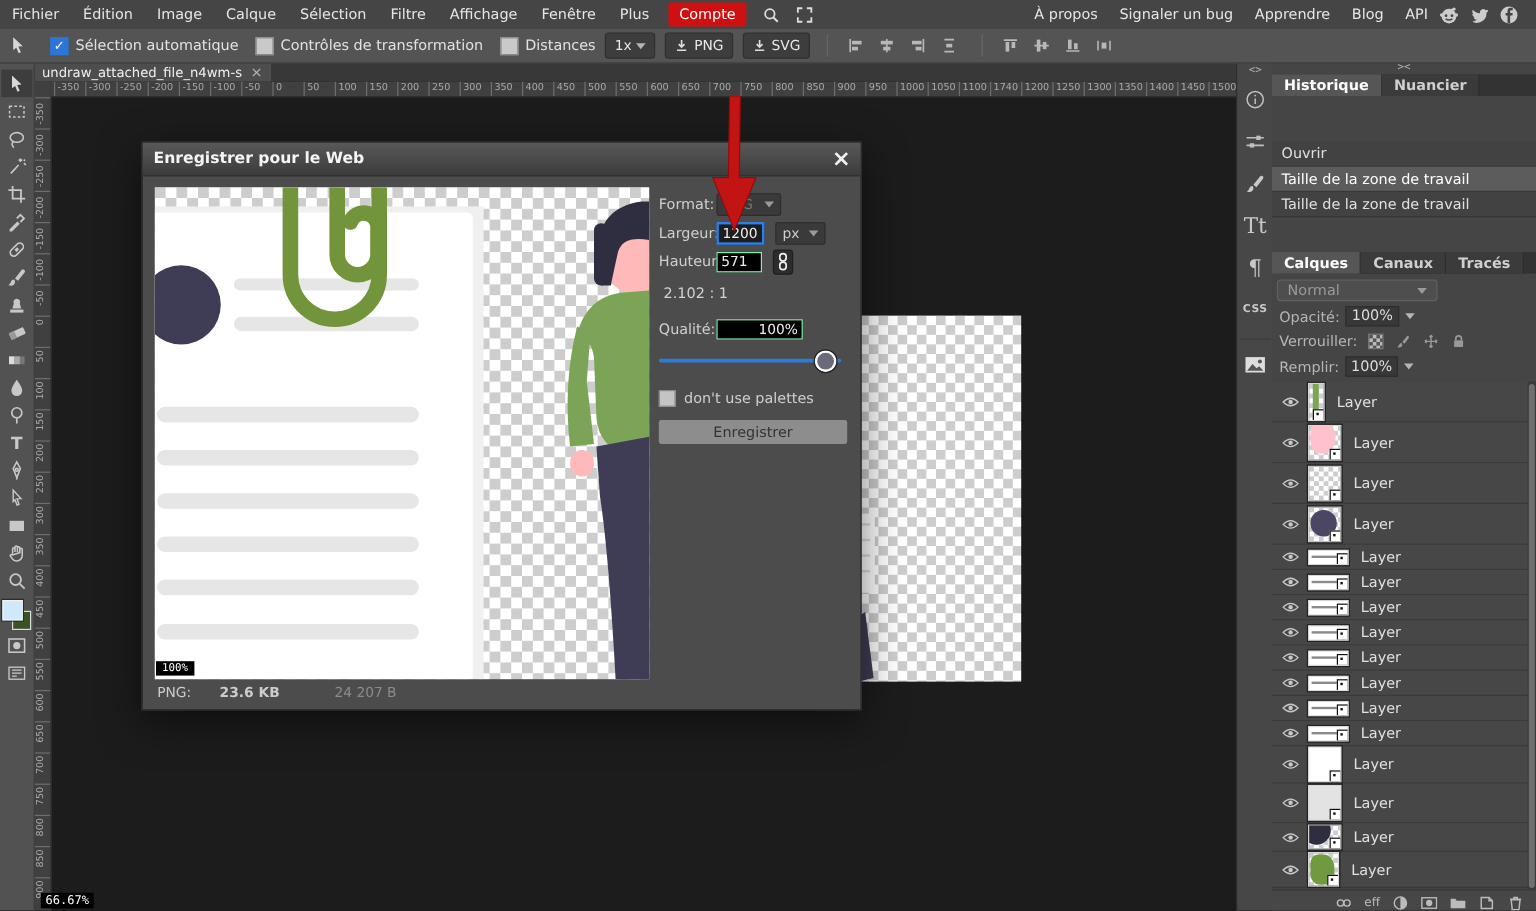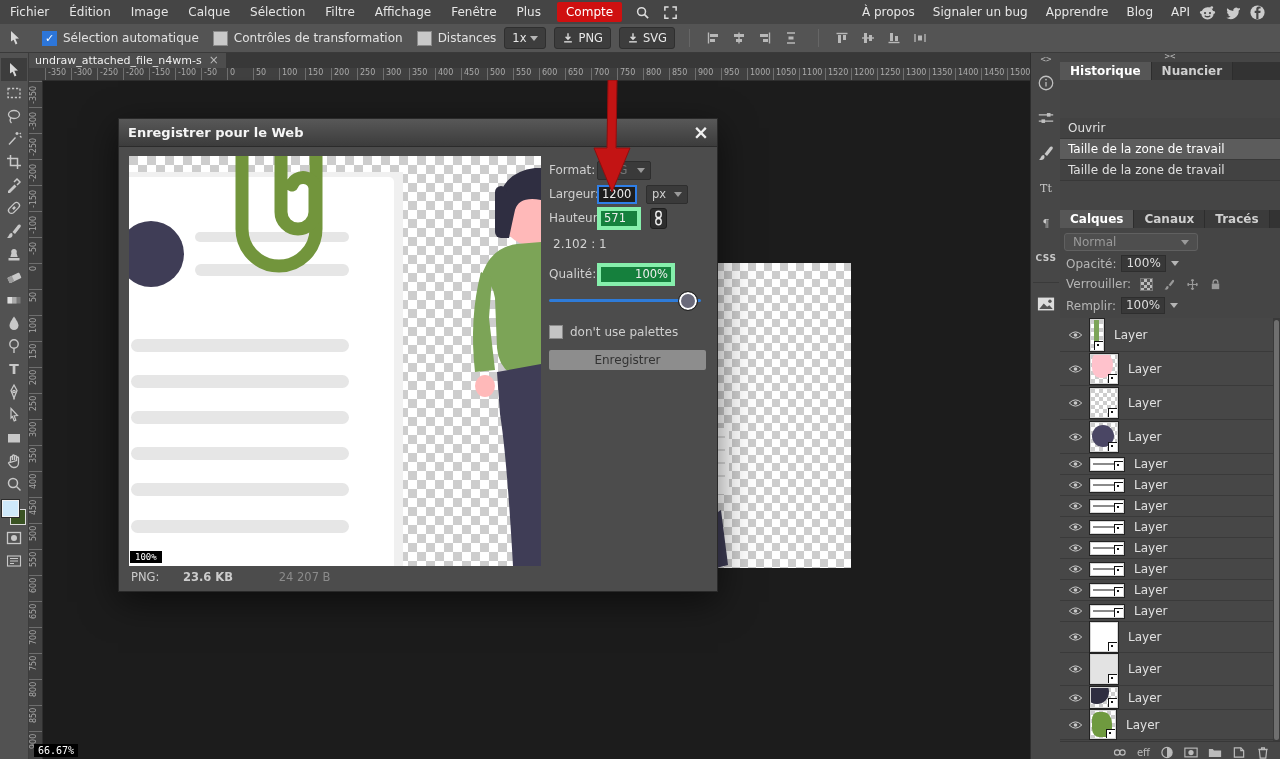--- a/index.html
+++ b/index.html
@@ -79,21 +79,21 @@
   .preview{position:absolute;left:10px;top:37px;width:412px;height:410px;overflow:hidden;
            background-size:18px 18px;}
   .pv-badge{position:absolute;left:1px;bottom:3px;background:#000;color:#fff;
             font-family:"DejaVu Sans Mono",monospace;font-size:9px;padding:1px 5px;}
   .controls{position:absolute;left:430px;top:42px;width:160px;}
   .c-row{display:flex;align-items:center;height:18px;margin-bottom:6px;}
   .c-row label{width:48px;color:#cfcfcf;font-size:12px;}
   .dd{background:#3a3a3a;border:1px solid #2e2e2e;border-radius:2px;height:17px;display:inline-flex;
       align-items:center;padding:0 5px;gap:6px;color:#9a9a9a;font-size:11.5px;}
   .dd .caret{border-top-color:#9a9a9a;}
-  input.num{background:#15803d;border:4px solid #86efac;color:#eee;font-size:11.5px;height:13px;width:30px;
+  input.num{background:#000000;border:1px solid #86efac;color:#eee;font-size:11.5px;height:13px;width:30px;
             padding:1px 3px;font-family:inherit;}
   input.num.focused{border:2px solid #2f7fe8;background:#1e1e1e;}
   .chain-btn{background:#2d2d2d;border:1px solid #1f1f1f;border-radius:3px;width:15px;height:19px;
              margin-left:9px;display:inline-flex;align-items:center;justify-content:center;}
   .chain-btn svg{width:9px;height:16px;}
   .ratio{color:#d2d2d2;margin:10px 0 14px 4px;}
   .q-input{width:64px !important;text-align:right;}
   .slider{position:relative;width:152px;height:16px;margin-top:9px;}
   .slider .track{position:absolute;left:0;right:0;top:6.5px;height:3px;background:#2e7bd8;border-radius:2px;}
   .slider .thumb{position:absolute;left:130px;top:0;width:14px;height:14px;border-radius:50%;
@@ -105,21 +105,21 @@
   .dlg-status{position:absolute;left:12px;bottom:7px;font-size:11.5px;color:#cccccc;}
   .dlg-status .kb{margin-left:20px;font-weight:bold;}
   .dlg-status .bytes{margin-left:42px;color:#8b8b8b;}
   .red-arrow{position:absolute;left:588px;top:80px;z-index:12;}
   
   .right-strip{position:absolute;left:1030px;top:52px;width:30px;height:707px;background:#474747;
                border-left:1px solid #2e2e2e;display:flex;flex-direction:column;align-items:center;z-index:4;}
   .rs-collapse{font-family:"DejaVu Sans Mono",monospace;font-size:9px;color:#b5b5b5;margin:2px 0 6px;}
   .rs-icon{width:26px;height:26px;display:flex;align-items:center;justify-content:center;margin-bottom:9px;}
   .rs-icon svg{width:18px;height:18px;}
-  .rs-text{color:#c8c8c8;font-size:11px;font-family:"DejaVu Serif","Liberation Serif",serif;}
+  .rs-text{color:#c8c8c8;font-size:18px;font-family:"DejaVu Serif","Liberation Serif",serif;}
   .rs-css{font-size:9px;font-weight:bold;letter-spacing:.5px;color:#c8c8c8;}
   .rs-div{width:26px;height:1px;background:#3a3a3a;margin:2px 0 8px;}
   
   .right-panel{position:absolute;left:1060px;top:52px;width:220px;height:707px;background:#454545;z-index:4;}
   .rp-collapse{position:absolute;left:0;right:0;top:0;height:10px;text-align:center;
                font-family:"DejaVu Sans Mono",monospace;font-size:9px;color:#b5b5b5;line-height:9px;}
   .ptabs{position:absolute;left:0;right:0;display:flex;background:#333;}
   .ptab{height:18px;line-height:18px;padding:0 10px;font-weight:bold;font-size:12px;background:#3b3b3b;
         color:#cfcfcf;border-right:1px solid #2d2d2d;}
   .ptab.active{background:#565656;color:#fff;}
@@ -526,21 +526,21 @@
       <span class="tick" style="left: 523px;">650</span>
       <span class="tick" style="left: 549px;">700</span>
       <span class="tick" style="left: 575px;">750</span>
       <span class="tick" style="left: 601px;">800</span>
       <span class="tick" style="left: 627px;">850</span>
       <span class="tick" style="left: 653px;">900</span>
       <span class="tick" style="left: 679px;">950</span>
       <span class="tick" style="left: 705px;">1000</span>
       <span class="tick" style="left: 731px;">1050</span>
       <span class="tick" style="left: 757px;">1100</span>
-      <span class="tick" style="left: 783px;">1520</span>
+      <span class="tick" style="left: 783px;">1740</span>
       <span class="tick" style="left: 809px;">1200</span>
       <span class="tick" style="left: 835px;">1250</span>
       <span class="tick" style="left: 861px;">1300</span>
       <span class="tick" style="left: 887px;">1350</span>
       <span class="tick" style="left: 913px;">1400</span>
       <span class="tick" style="left: 939px;">1450</span>
       <span class="tick" style="left: 965px;">1500</span>
     </div>
   <div class="vruler" id="vruler">
       <span class="tick" style="top: 1px;">

